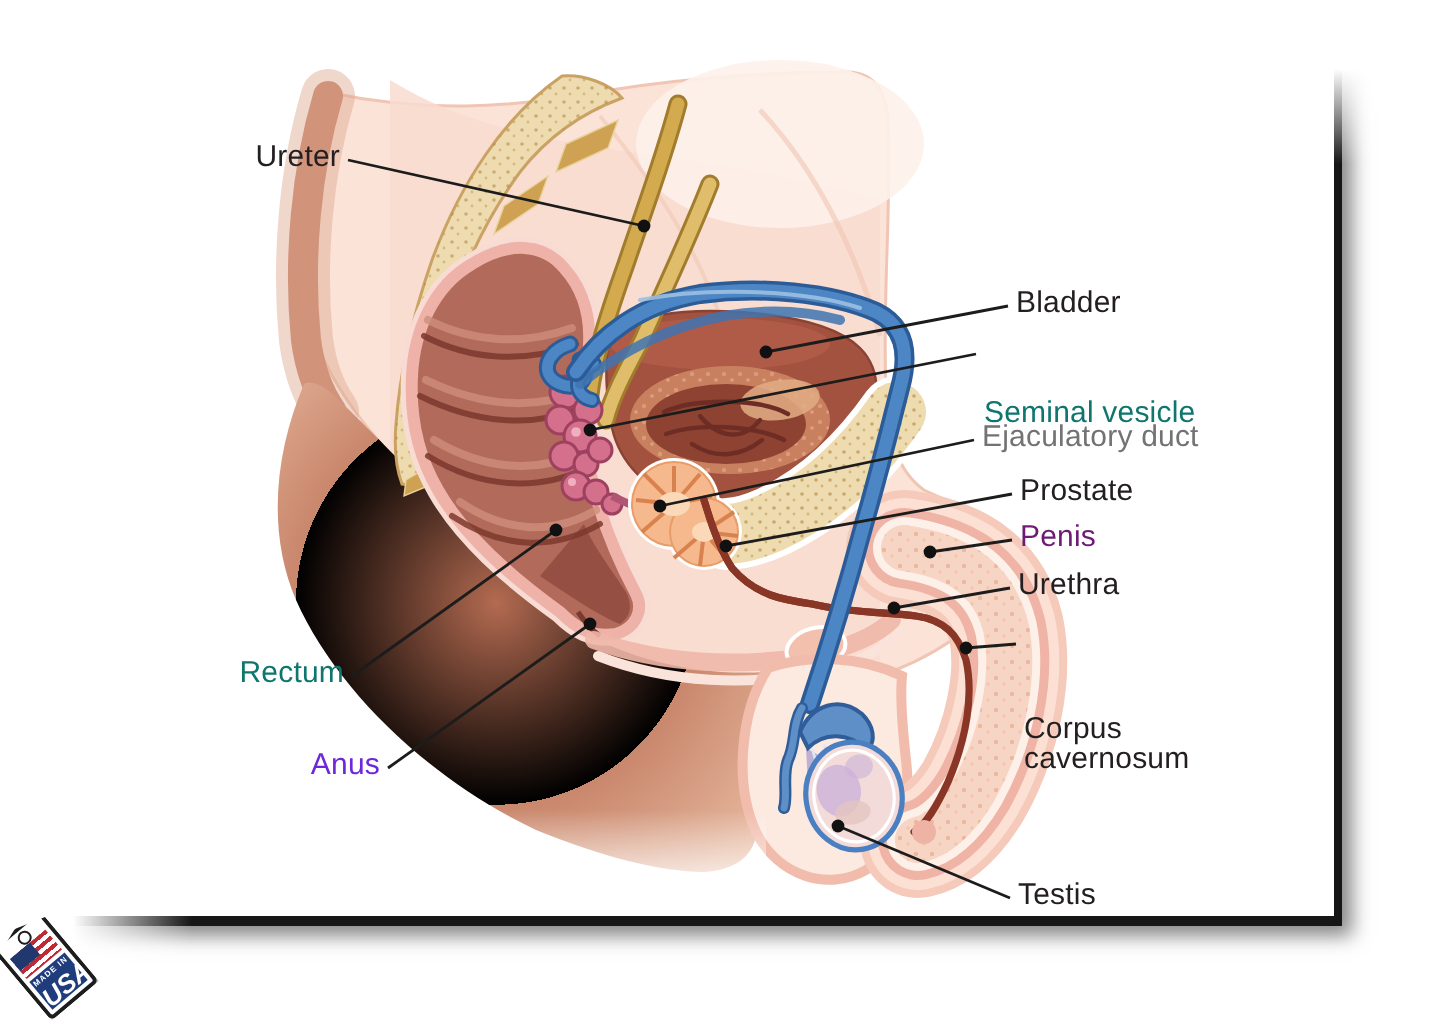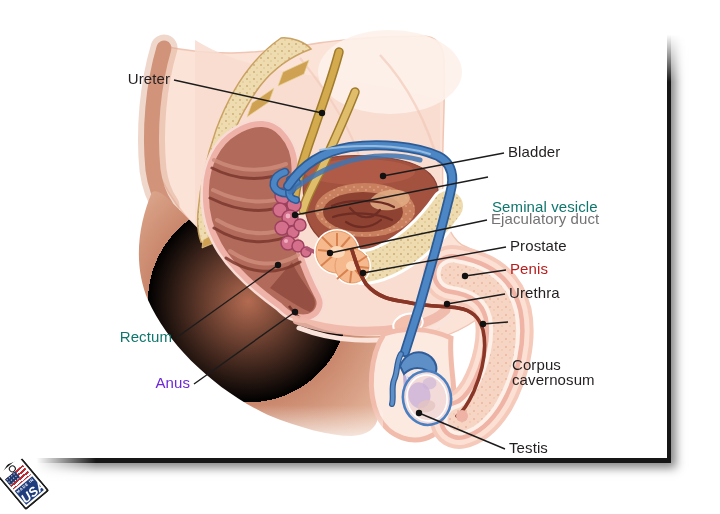--- a/index.html
+++ b/index.html
@@ -281,21 +281,21 @@
           <circle cx="419" cy="413" r="3.2" fill="#111"></circle>
         </g>
     </svg>
 
     <div id="labels">
         <div class="label left" style="left: 170px; top: 79px; color: rgb(35, 31, 32);">Ureter</div>
         <div class="label right" style="left: 508px; top: 152px; color: rgb(35, 31, 32);">Bladder</div>
         <div class="label right" style="left: 492px; top: 176px; color: #0f766e; margin-top: 31px;">Seminal vesicle</div>
         <div class="label right" style="left: 491px; top: 219px; color: #737373;">Ejaculatory duct</div>
         <div class="label right" style="left: 510px; top: 246px; color: rgb(35, 31, 32);">Prostate</div>
-        <div class="label right" style="left: 510px; top: 269px; color: #b91c1c;">Penis</div>
+        <div class="label right" style="left: 510px; top: 269px; color: #701a75;">Penis</div>
         <div class="label right" style="left: 509px; top: 293px; color: rgb(35, 31, 32);">Urethra</div>
         <div class="label right wrap" style="left: 512px; top: 321px; color: rgb(35, 31, 32); margin-top: 44px;">Corpus cavernosum</div>
         <div class="label left" style="left: 172px; top: 337px; color: #0f766e;">Rectum</div>
         <div class="label left" style="left: 190px; top: 383px; color: #6d28d9;">Anus</div>
         <div class="label right" style="left: 509px; top: 448px; color: rgb(35, 31, 32);">Testis</div>
       </div>
   </div>
 
   <div class="fade-tr"></div>
   <div class="fade-bl"></div>

